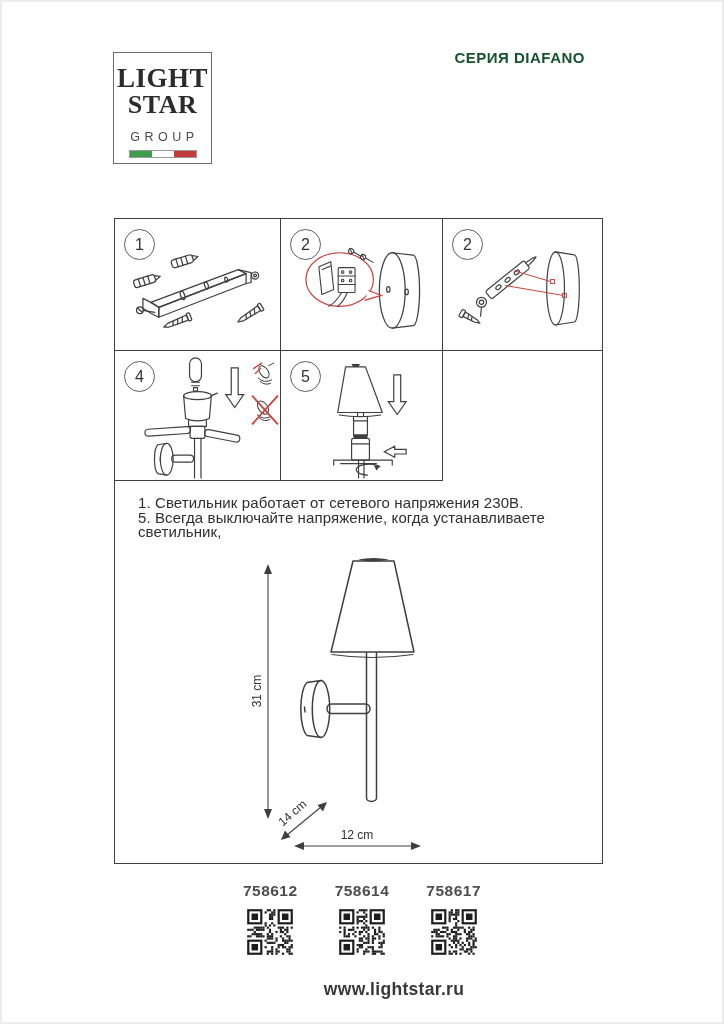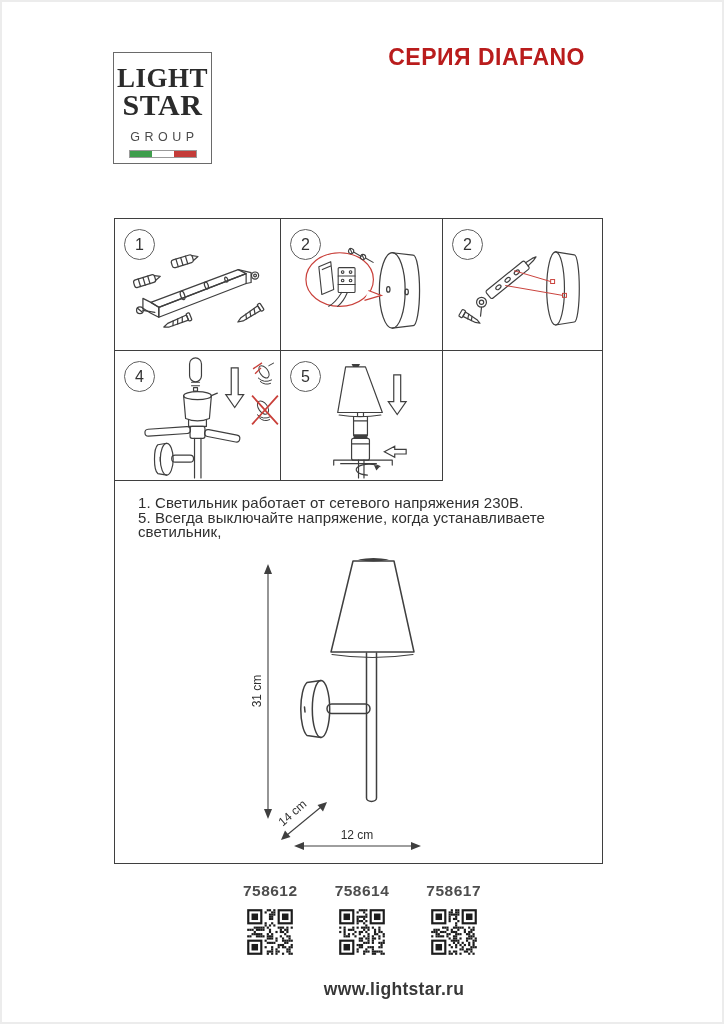--- a/index.html
+++ b/index.html
@@ -11,31 +11,31 @@
     font-family:"Liberation Sans", sans-serif; color:var(--text);
     box-shadow: inset 0 0 0 2px #ececec; overflow:hidden;
   }
   
   .logo-box{
     position:absolute; left:113px; top:52px; width:99px; height:112px;
     border:1.5px solid #6a6a6a; box-sizing:border-box; text-align:center;
     padding-top:13px;
   }
   .logo-light{font-family:"Liberation Serif", serif; font-weight:bold; font-size:27px; line-height:25px; color:#2b2b2b; letter-spacing:0.5px;}
-  .logo-star {font-family:"Liberation Serif", serif; font-weight:bold; font-size:30px; line-height:27px; color:#2b2b2b; letter-spacing:0.5px;}
+  .logo-star {font-family:"Liberation Serif", serif; font-weight:bold; font-size:26px; line-height:27px; color:#2b2b2b; letter-spacing:0.5px;}
   .logo-group{font-size:12.5px; letter-spacing:4.5px; color:#4a4a4a; margin-top:12px; margin-left:4px;}
   .logo-flag{width:68px; height:8px; margin:6px auto 0; display:flex; border:1px solid #9a9a9a; box-sizing:border-box;}
   .logo-flag span{flex:1; display:block;}
   .flag-green{background:var(--flag_green,#3f9e4d);}
   .flag-white{background:#ffffff;}
   .flag-red{background:var(--flag_red,#c43c39);}
 
   .series-block{
     position:absolute; top:46px; right:139px; text-align:right;
-    font-weight:bold; font-size:23px; line-height:23px; color:#b91c1c; letter-spacing:0.5px;
+    font-weight:bold; font-size:15px; line-height:23px; color:#14532d; letter-spacing:0.5px;
   }
   .title-block{
     position:absolute; top:112px; left:150px; width:446px; text-align:center;
     font-weight:bold; font-size:20px; line-height:26px; color:#363636; letter-spacing:1.5px;
   }
 
   
   .main-box{
     position:absolute; left:114px; top:218px; width:489px; height:646px;
     border:1.4px solid var(--line); box-sizing:border-box;

